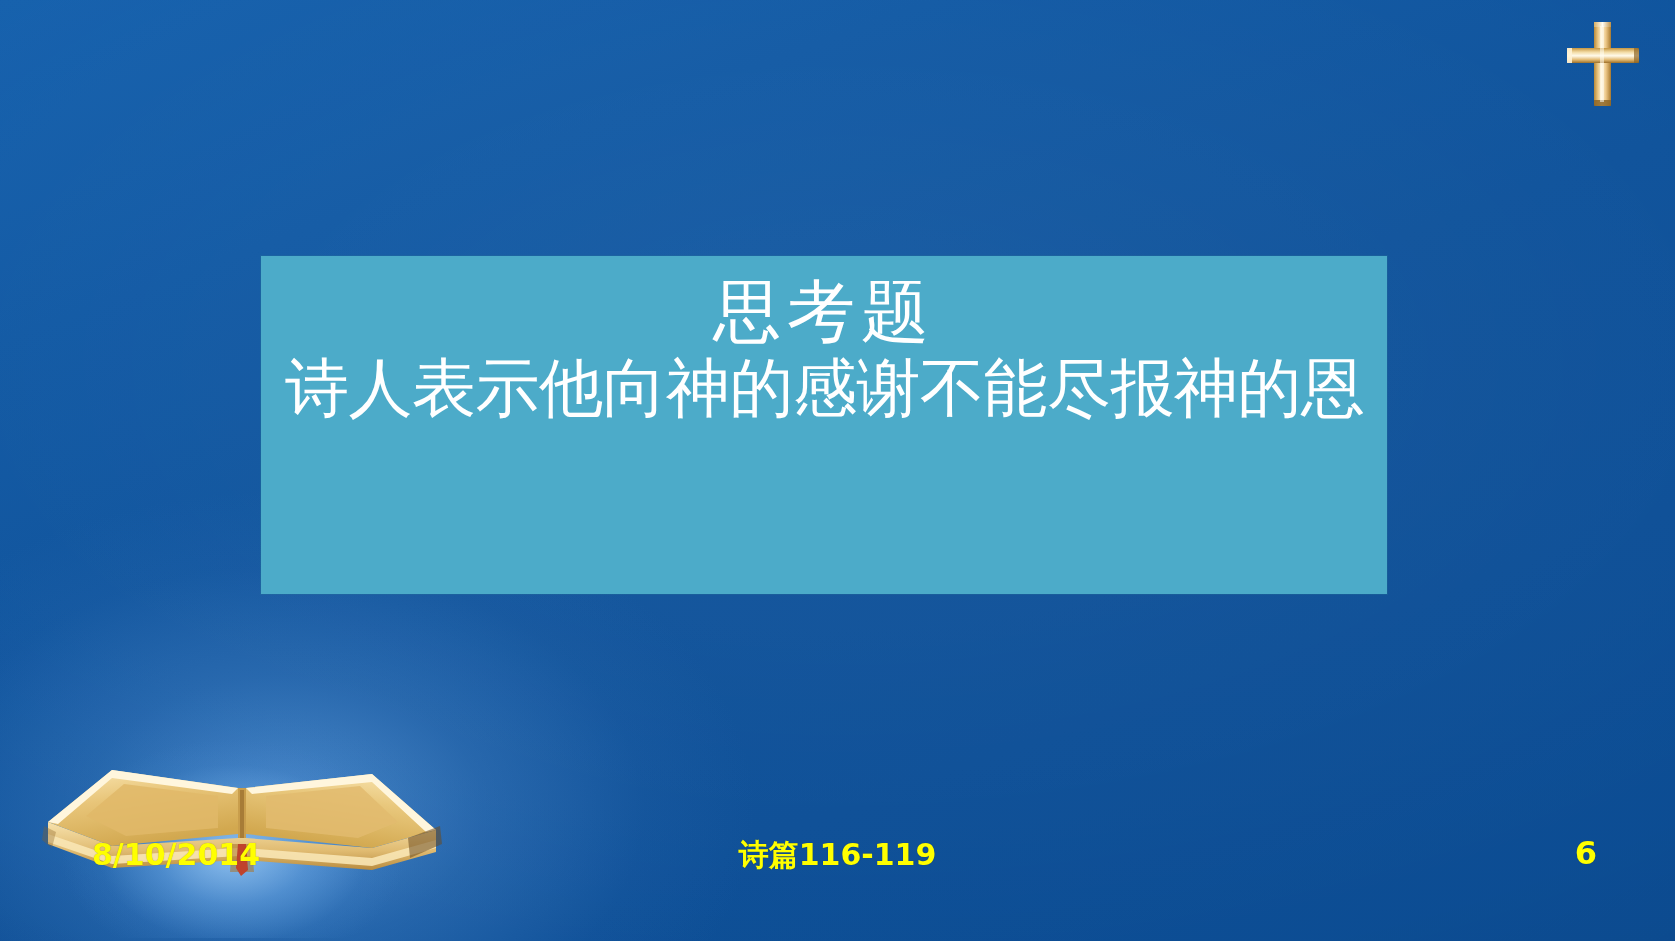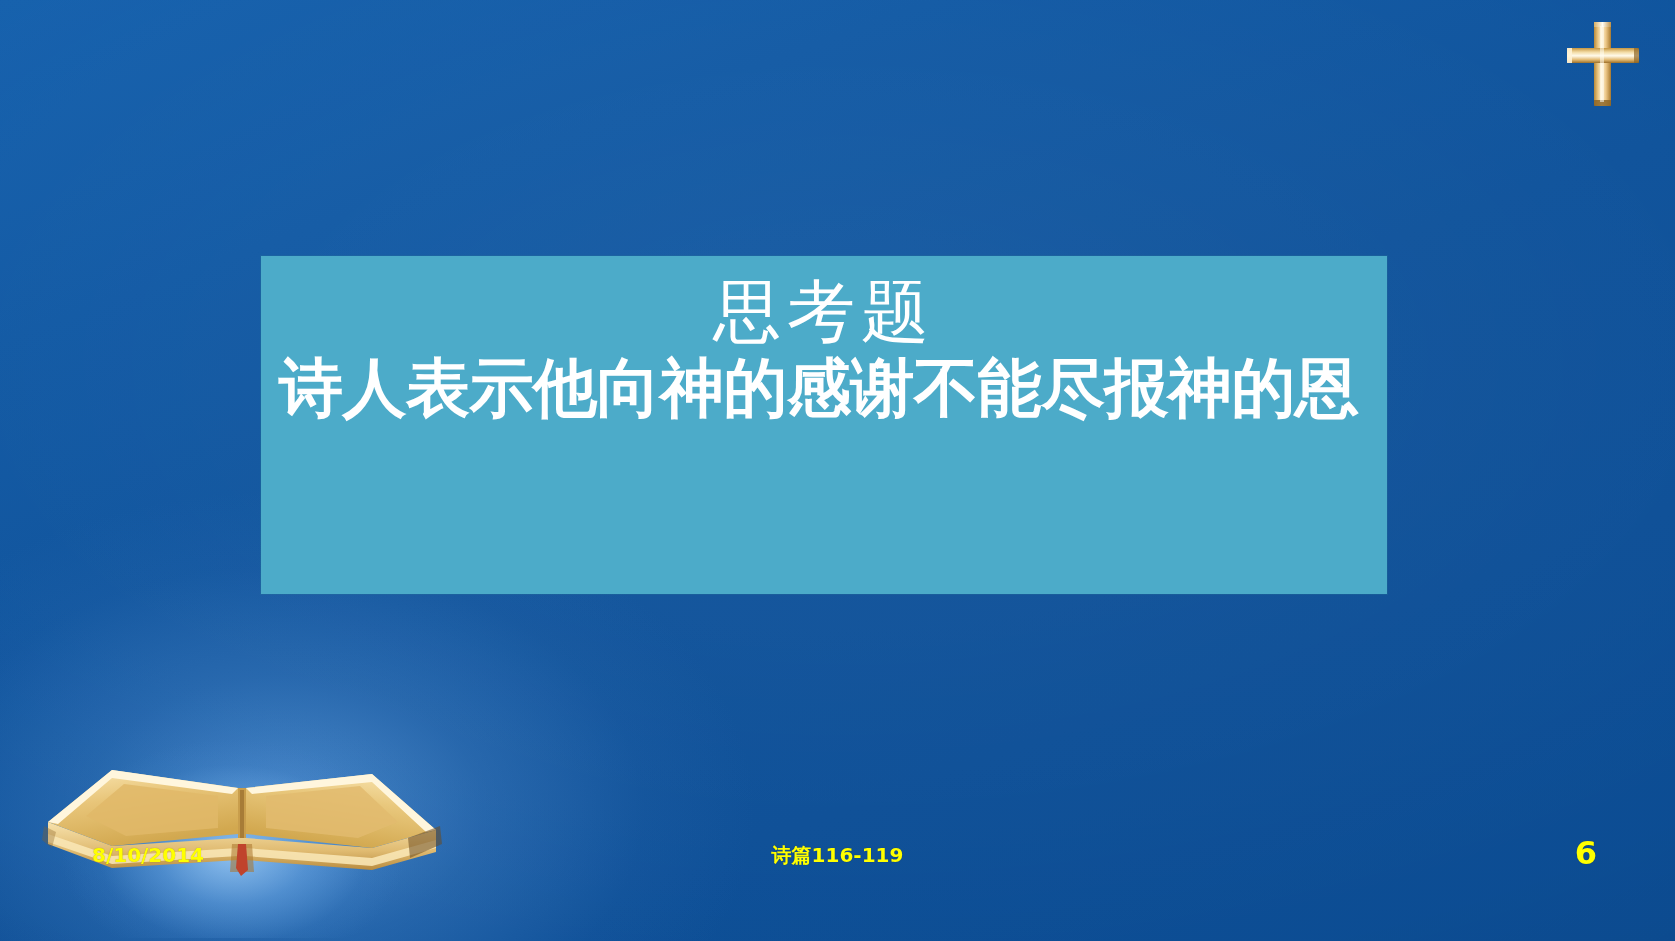--- a/index.html
+++ b/index.html
@@ -56,25 +56,25 @@
     text-align: center;
     color: #ffffff;
     font-size: 68px;
     line-height: 76px;
     font-weight: 400;
     letter-spacing: 6px;
     white-space: nowrap;
   }
   #panel-body {
     margin: 0;
-    padding: 0 14px 0 18px;
+    padding: 0 14px 0 24px;
     color: #ffffff;
     font-size: 64px;
     line-height: 76px;
-    font-weight: 700;
+    font-weight: 400;
     text-align: left;
     letter-spacing: -0.5px;
   }
   .body-line { display: block; white-space: nowrap; }
 
   
   #bible-glow {
     position: absolute;
     left: 18px;
     top: 638px;
@@ -89,21 +89,21 @@
     top: 748px;
     width: 400px;
     height: 130px;
   }
 
   
   .footer-text {
     position: absolute;
     color: #ffff00;
     font-weight: bold;
-    font-size: 20px;
+    font-size: 30px;
     line-height: 34px;
     text-shadow: 0 0 1px rgba(0,0,0,0.35);
     white-space: nowrap;
   }
   #footer-date  { left: 92px;  top: 838px; }
   #footer-ref   { left: 0;     top: 838px; width: 1675px; text-align: center; }
   #footer-page  { right: 78px; top: 836px; font-size: 32px; }
 </style>
 </head>
 <body>

